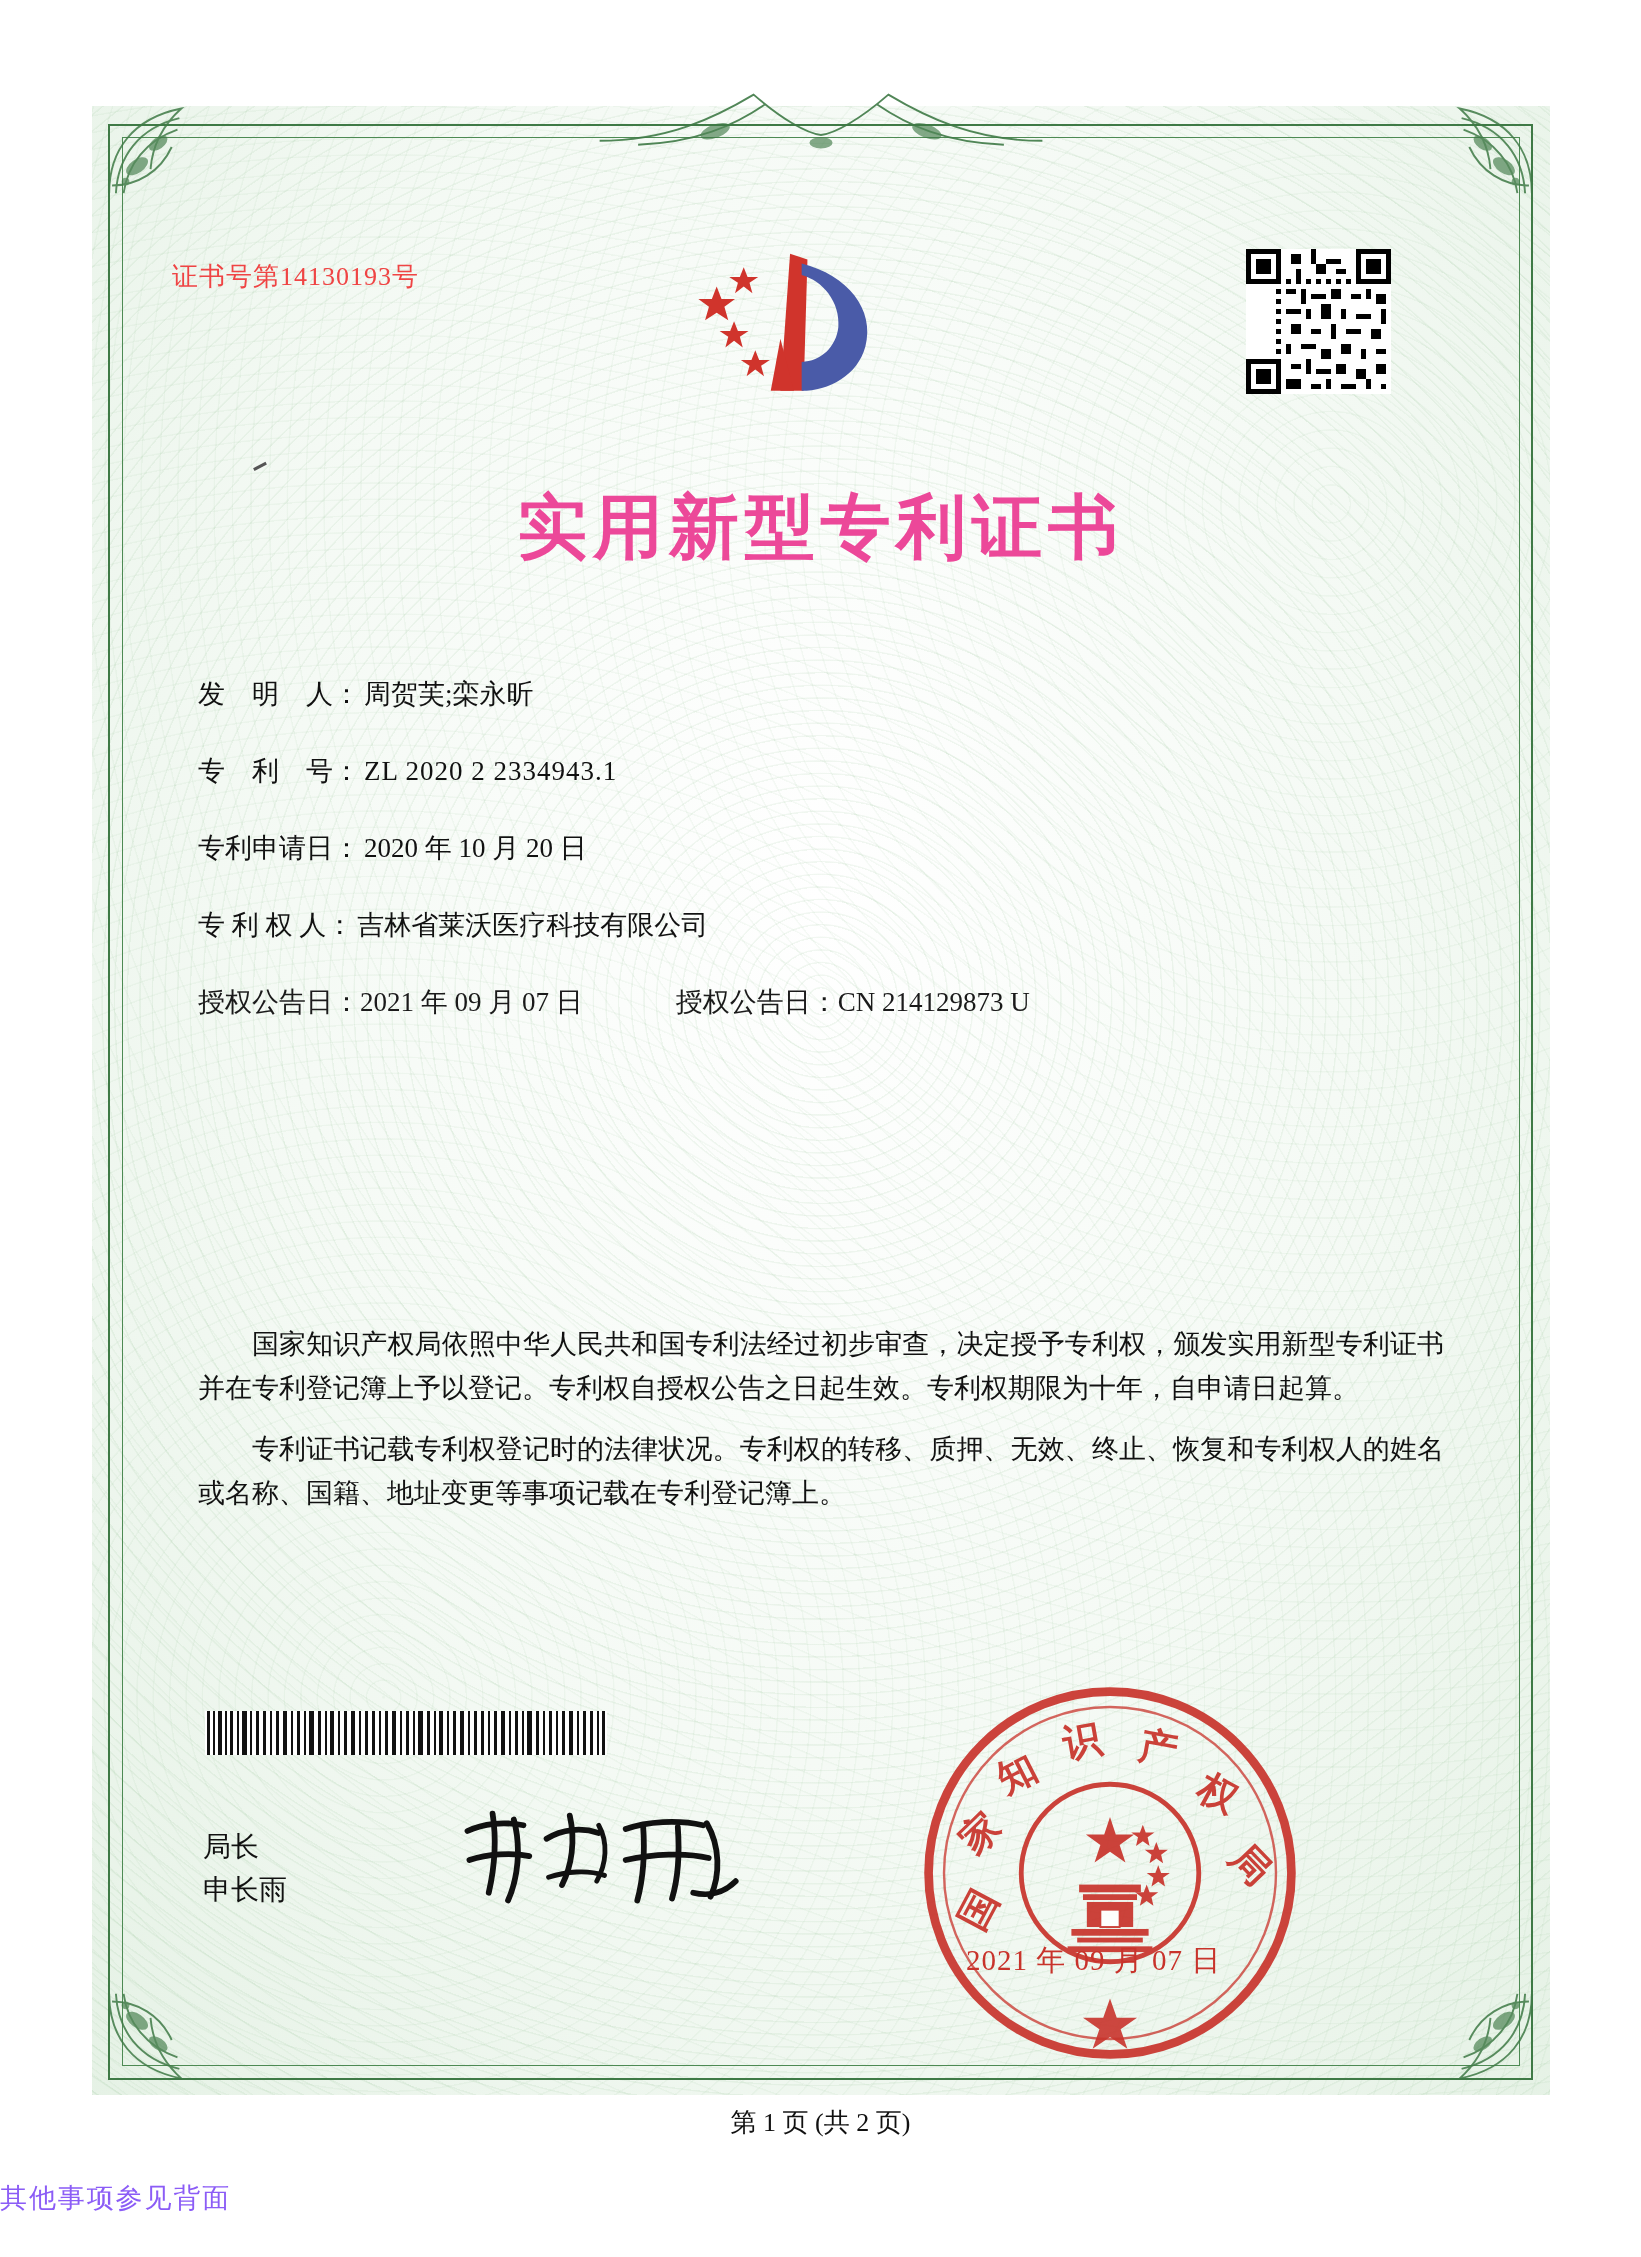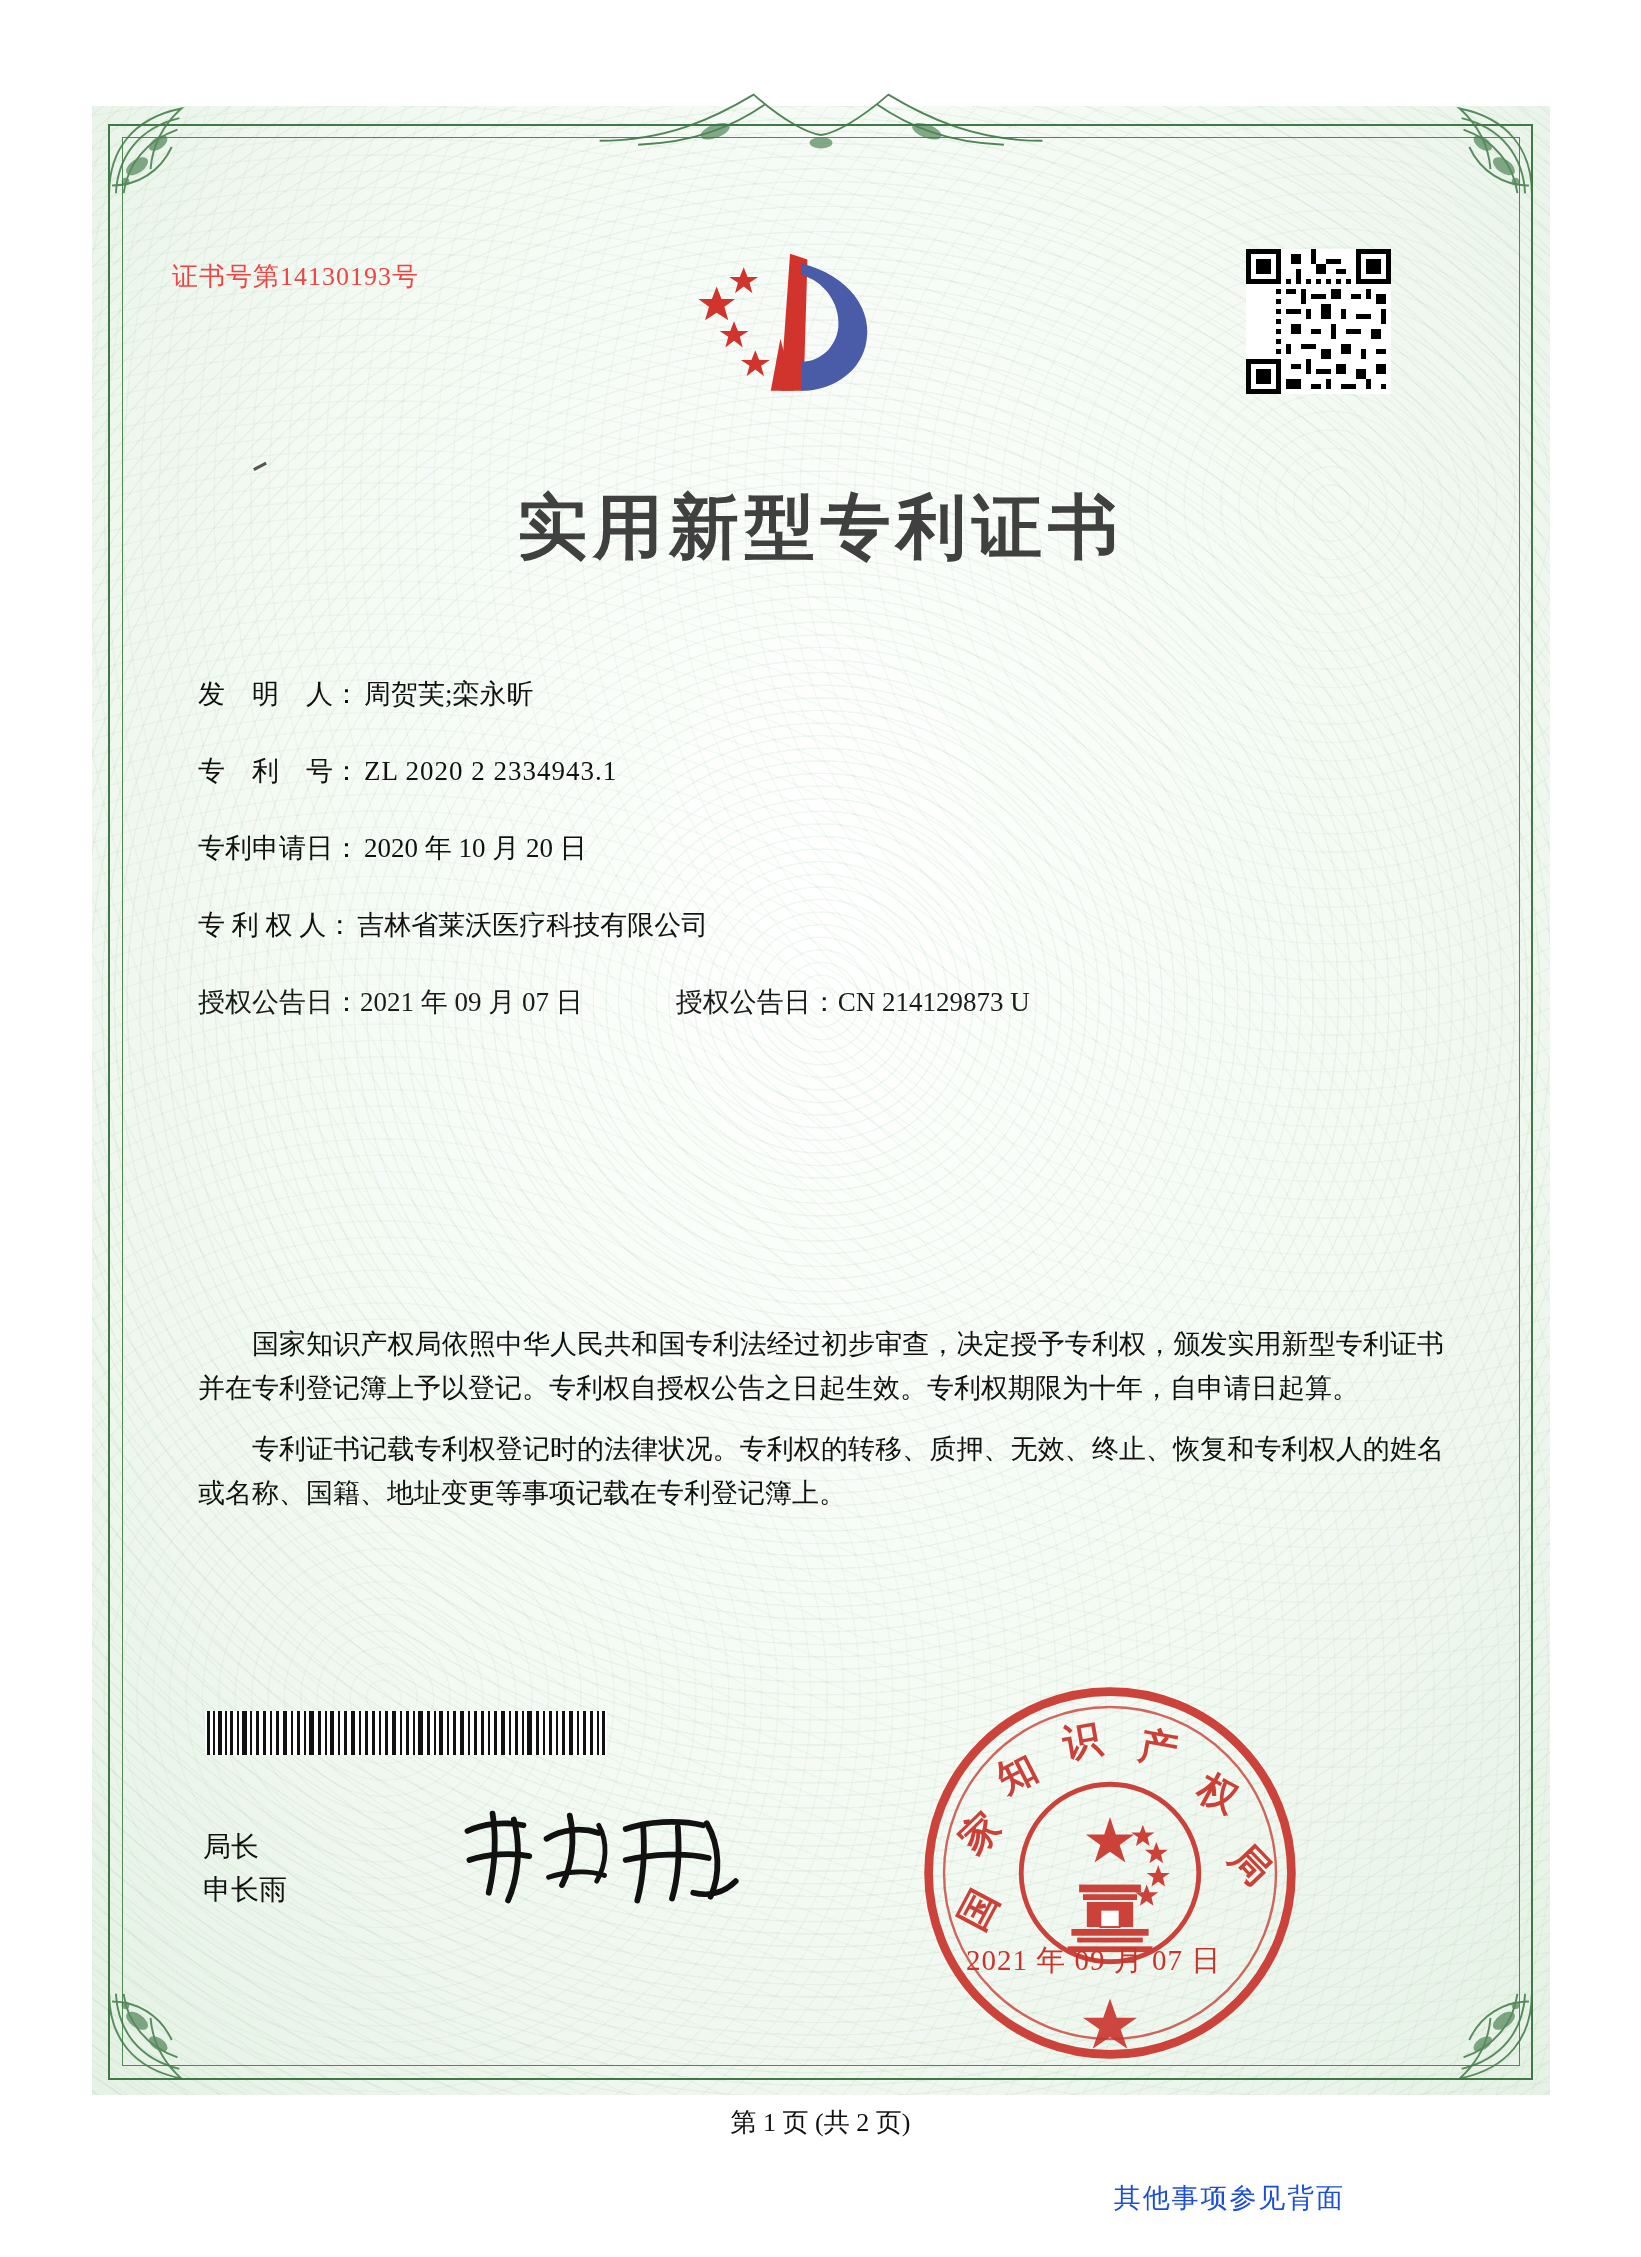--- a/index.html
+++ b/index.html
@@ -99,21 +99,21 @@
   .qr svg { display:block; }
 
   .title {
     position: absolute;
     left: 0; top: 481px;
     width: 1641px;
     text-align: center;
     font-size: 70px;
     font-weight: bold;
     letter-spacing: 5.8px;
-    color: #404040;
+    color: #ec4899;
     font-family: "DejaVu Serif", "Liberation Serif", serif;
   }
 
   .tick {
     position: absolute;
     left: 253px; top: 465px;
     width: 13.5px; height: 2.9px;
     background: #555;
     transform: rotate(-28deg);
   }
@@ -211,23 +211,23 @@
     left: 0; top: 2105px;
     width: 1641px;
     text-align: center;
     font-size: 26px;
     color: #111;
   }
   .back-note {
     position: absolute;
     left: 0; top: 2180px;
     width: 1345px;
-    text-align: right;
+    text-align: left;
     font-size: 27px;
-    color: #1d4ed8;
+    color: #8b5cf6;
     letter-spacing: 1.9px;
   }
 </style>
 </head>
 <body>
 
 <div class="page">
 
   <div class="bg-tint"></div>
   <div class="guilloche"></div>

